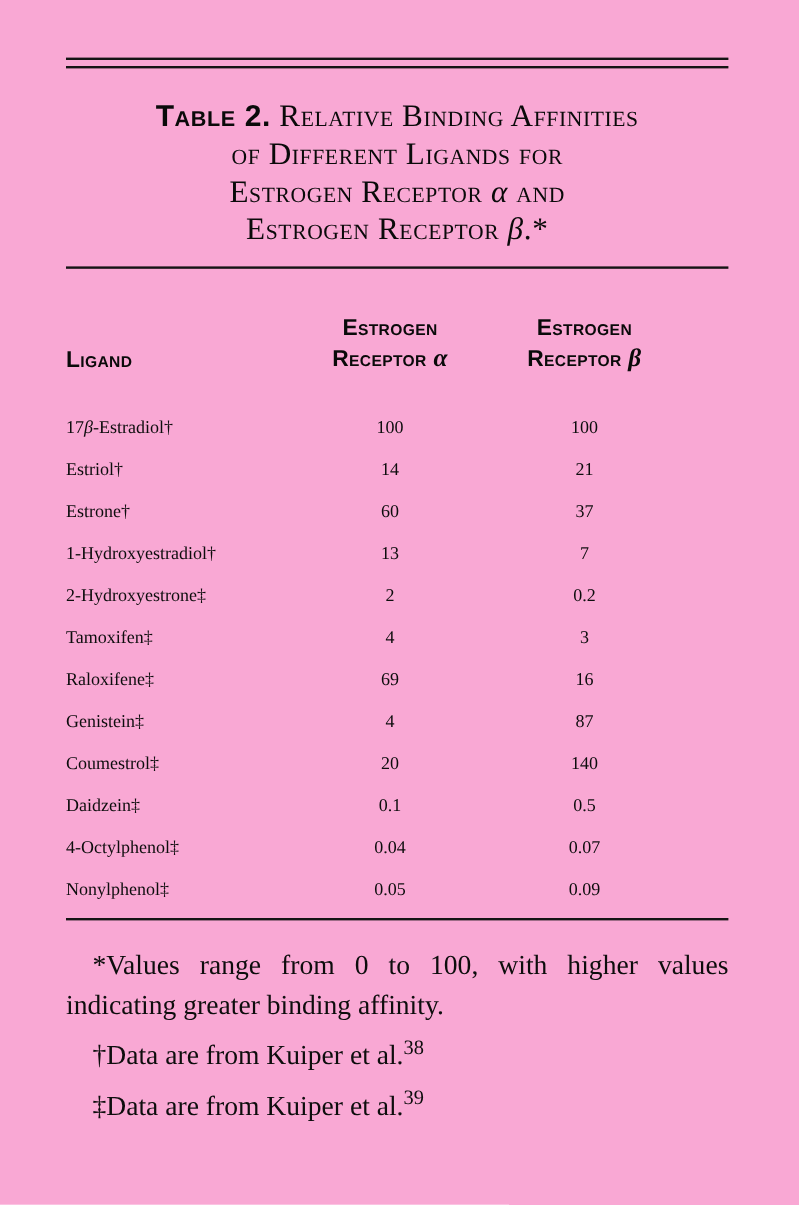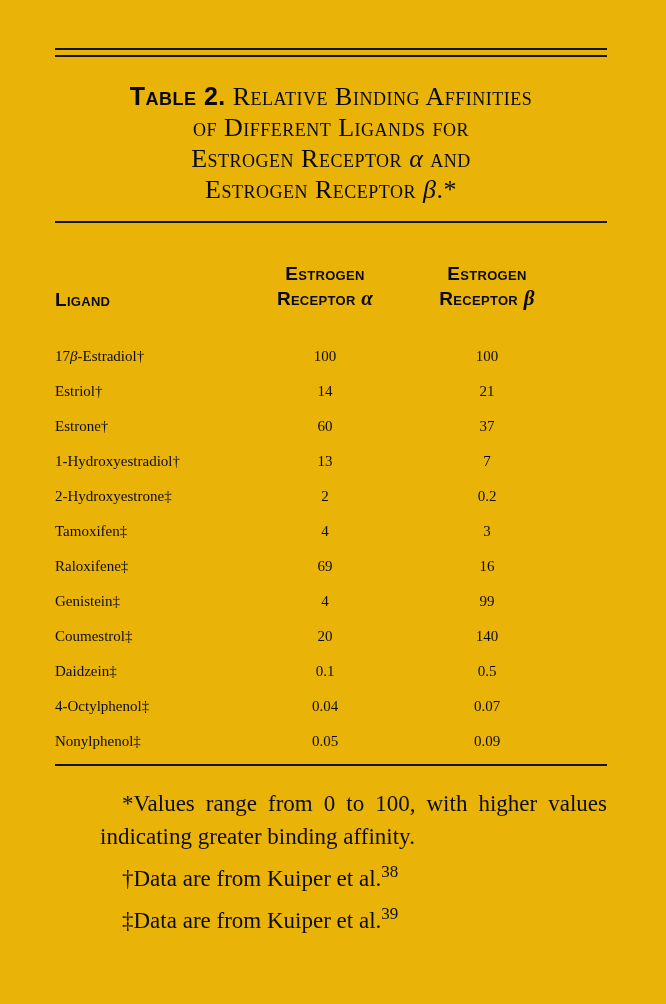--- a/index.html
+++ b/index.html
@@ -7,21 +7,21 @@
     width: 666px; height: 1004px;
     background: #ffffff;
     color: #0d0d0d;
     font-family: "Liberation Serif", serif;
     overflow: hidden;
   }
   .page {
     box-sizing: border-box;
     width: 666px; height: 1004px;
     padding: 0 59px 0 55px;
-    background: #eab308;
+    background: #f9a8d4;
   }
   .top-gap { height: 48px; }
 
   .double-rule {
     height: 5px;
     border-top: 2px solid #151515;
     border-bottom: 2px solid #151515;
   }
   .single-rule {
     height: 0;
@@ -81,21 +81,21 @@
   .cell-name { display: inline-block; }
   .cell-num {
     position: absolute; top: 0; width: 180px;
     text-align: center;
   }
   .cell-a { left: 180px; }
   .cell-b { left: 342px; }
   .row .greek { font-style: italic; }
 
   
-  .footnotes { margin-top: 21px; margin-left: 45px; }
+  .footnotes { margin-top: 21px; }
   .fn {
     font-size: 23px;
     line-height: 33px;
     text-indent: 22px;
     margin: 0;
     color: #0d0d0d;
   }
   .fn-justify { text-align: justify; }
   .fn + .fn { margin-top: 9px; }
   .fn sup { font-size: 17px; line-height: 0; }
@@ -133,21 +133,21 @@
   </div>
 
   <div class="tbody">
       <div class="row"><span class="cell-name">17<span class="greek">β</span>-Estradiol†</span><span class="cell-num cell-a">100</span><span class="cell-num cell-b">100</span></div>
       <div class="row"><span class="cell-name">Estriol†</span><span class="cell-num cell-a">14</span><span class="cell-num cell-b">21</span></div>
       <div class="row"><span class="cell-name">Estrone†</span><span class="cell-num cell-a">60</span><span class="cell-num cell-b">37</span></div>
       <div class="row"><span class="cell-name">1-Hydroxyestradiol†</span><span class="cell-num cell-a">13</span><span class="cell-num cell-b">7</span></div>
       <div class="row"><span class="cell-name">2-Hydroxyestrone‡</span><span class="cell-num cell-a">2</span><span class="cell-num cell-b">0.2</span></div>
       <div class="row"><span class="cell-name">Tamoxifen‡</span><span class="cell-num cell-a">4</span><span class="cell-num cell-b">3</span></div>
       <div class="row"><span class="cell-name">Raloxifene‡</span><span class="cell-num cell-a">69</span><span class="cell-num cell-b">16</span></div>
-      <div class="row"><span class="cell-name">Genistein‡</span><span class="cell-num cell-a">4</span><span class="cell-num cell-b">99</span></div>
+      <div class="row"><span class="cell-name">Genistein‡</span><span class="cell-num cell-a">4</span><span class="cell-num cell-b">87</span></div>
       <div class="row"><span class="cell-name">Coumestrol‡</span><span class="cell-num cell-a">20</span><span class="cell-num cell-b">140</span></div>
       <div class="row"><span class="cell-name">Daidzein‡</span><span class="cell-num cell-a">0.1</span><span class="cell-num cell-b">0.5</span></div>
       <div class="row"><span class="cell-name">4-Octylphenol‡</span><span class="cell-num cell-a">0.04</span><span class="cell-num cell-b">0.07</span></div>
       <div class="row"><span class="cell-name">Nonylphenol‡</span><span class="cell-num cell-a">0.05</span><span class="cell-num cell-b">0.09</span></div>
     </div>
 
   <div class="single-rule rule-bottom"></div>
 
   <div class="footnotes">
     <p class="fn fn-justify"><span>*</span><span>Values range from 0 to 100, with higher values indicating greater binding affinity.</span></p>

